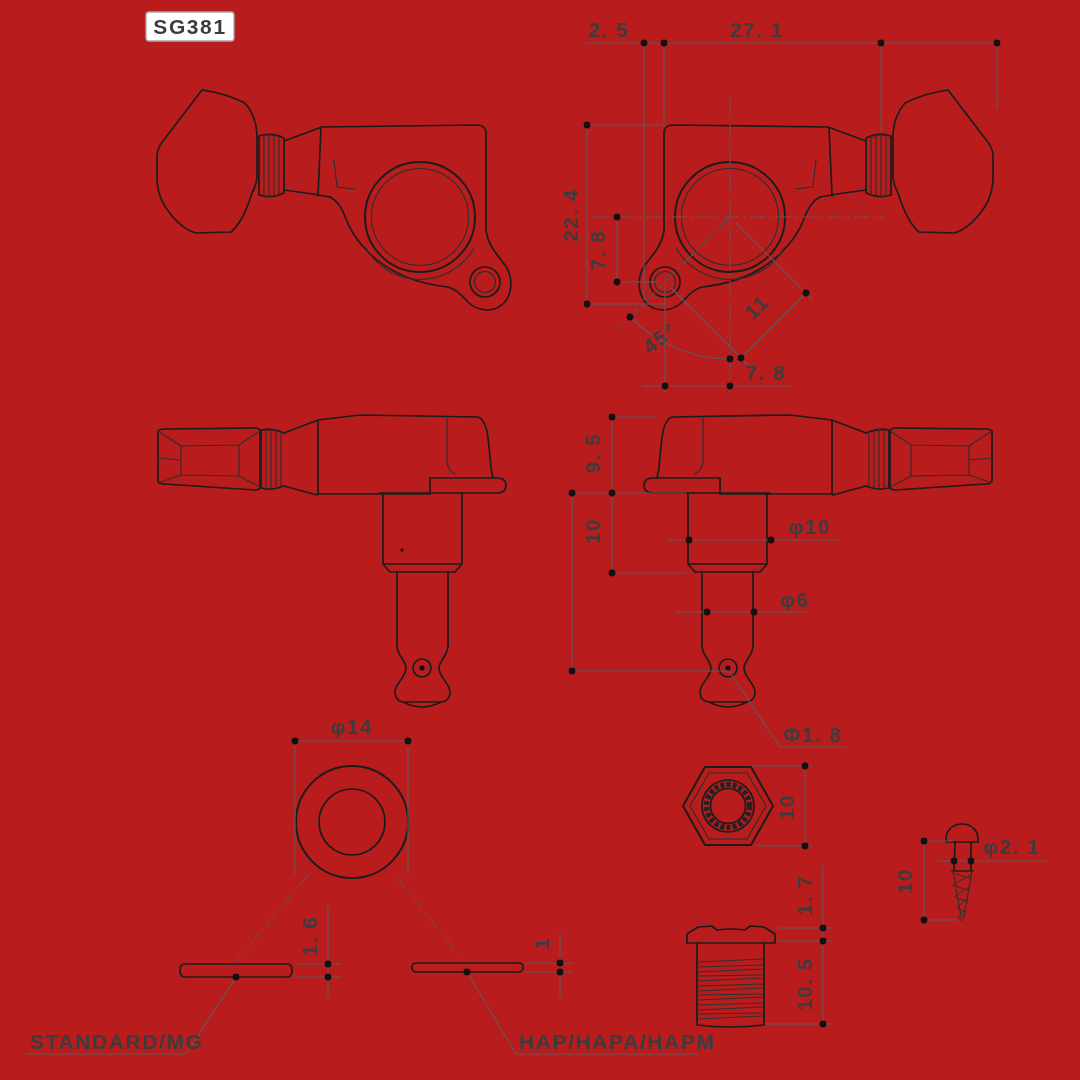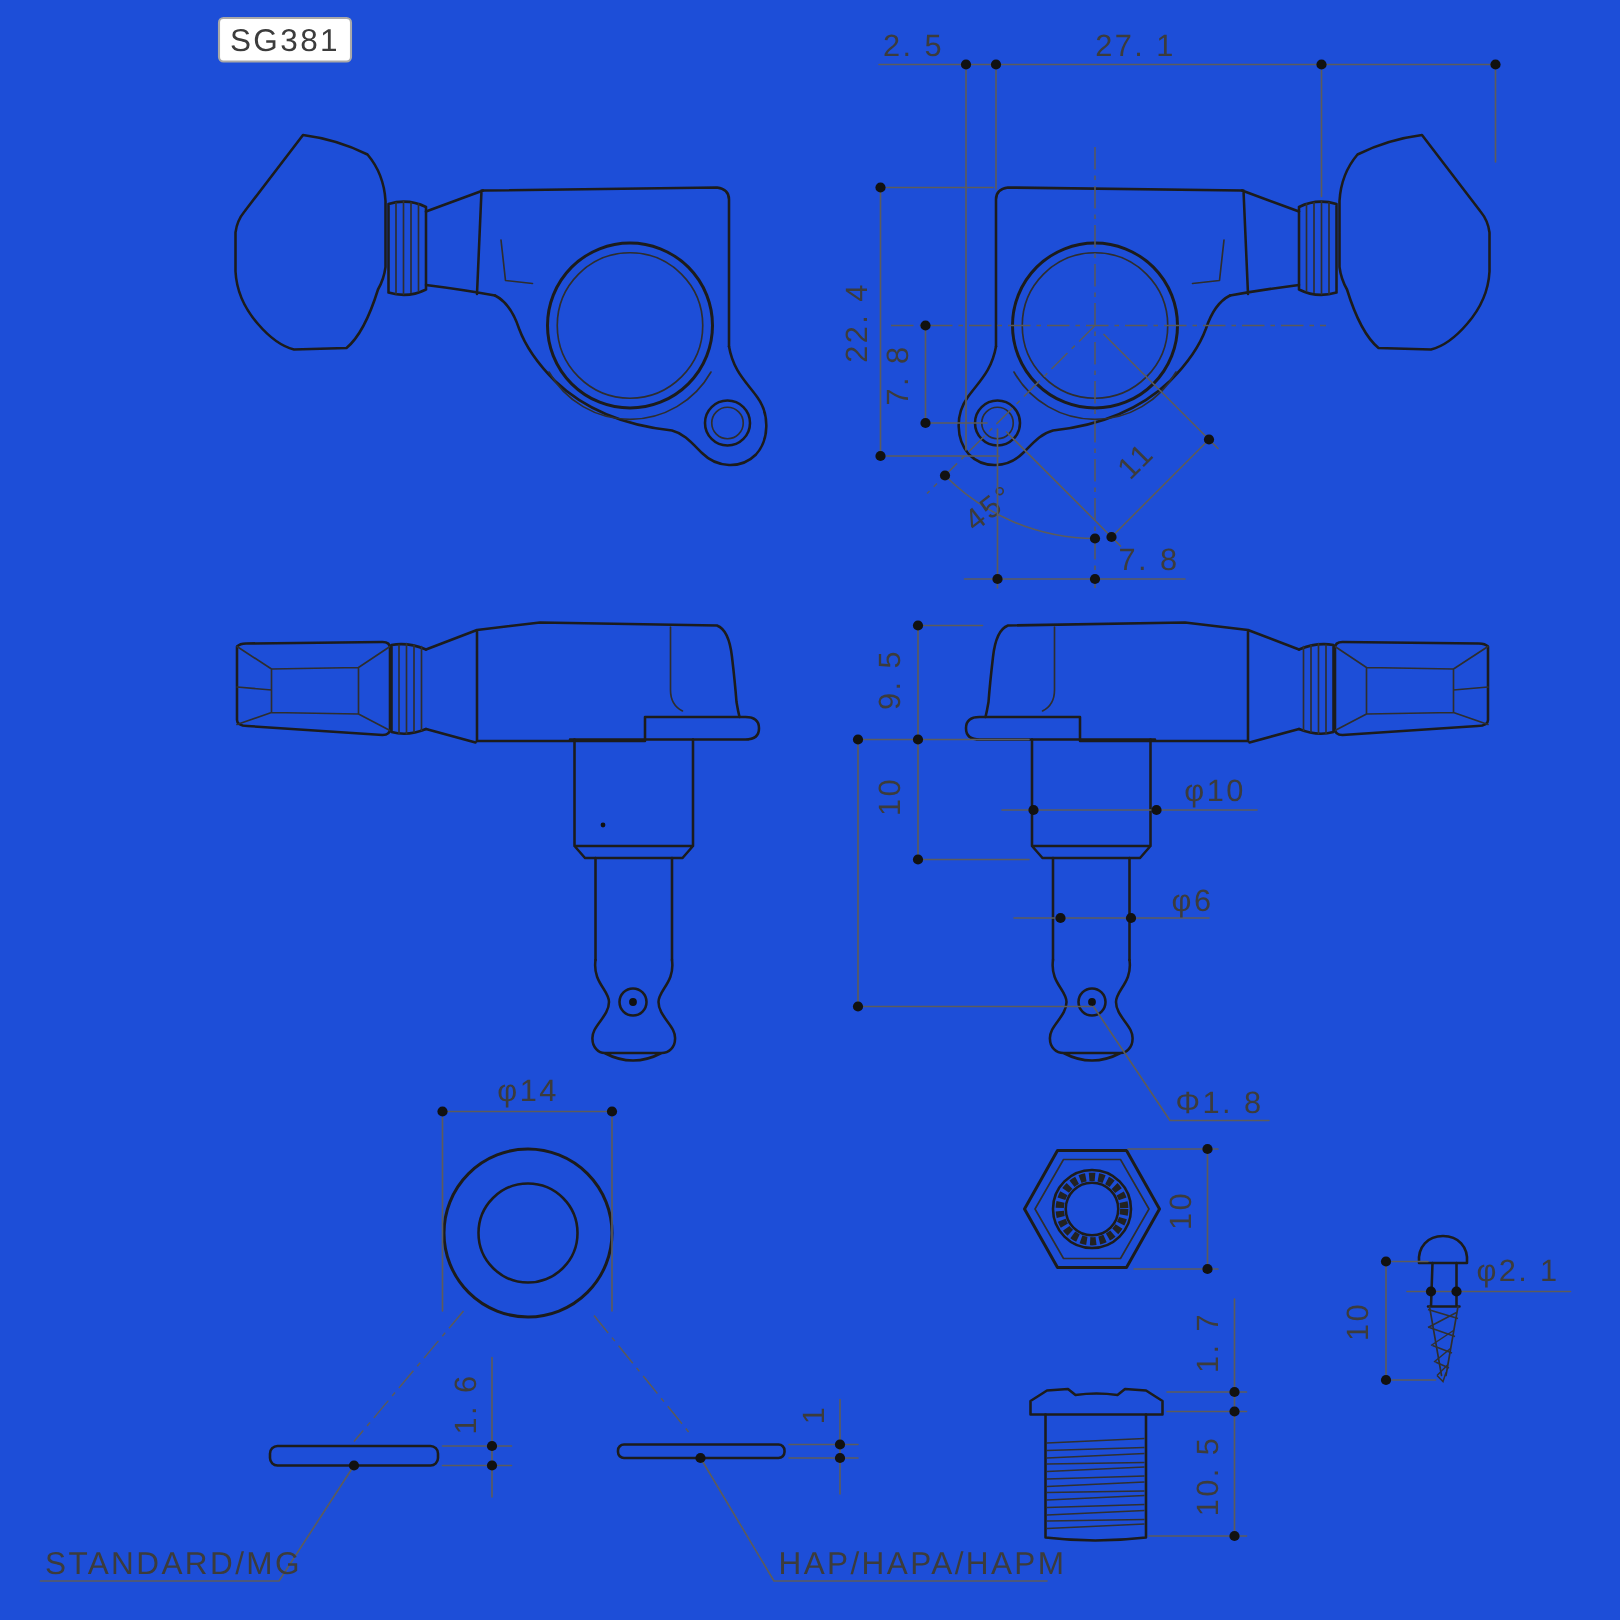--- a/index.html
+++ b/index.html
@@ -1,16 +1,16 @@
 <!DOCTYPE html>
 <html><head>
 <meta charset="utf-8">
 <style>
   html,body{margin:0;padding:0;background:#ffffff;}
-  #canvas{width:1080px;height:1080px;position:relative;background:#1d4ed8;overflow:hidden;}
+  #canvas{width:1080px;height:1080px;position:relative;background:#b91c1c;overflow:hidden;font-weight:bold;}
   svg{display:block;}
   .ol   {fill:none;stroke:#1c1c1c;stroke-width:1.7;stroke-linejoin:round;stroke-linecap:round;}
   .ol2  {fill:none;stroke:#1c1c1c;stroke-width:2;stroke-linejoin:round;stroke-linecap:round;}
   .thin {fill:none;stroke:#2e2e2e;stroke-width:1.1;stroke-linejoin:round;stroke-linecap:round;}
   .dim  {fill:none;stroke:#5c5c5c;stroke-width:1.1;stroke-linecap:round;}
   .cl   {fill:none;stroke:#5a5a5a;stroke-width:1;stroke-dasharray:15 4 3 4;}
   .dot  {fill:#111;stroke:none;}
   .thr  {fill:none;stroke:#303030;stroke-width:1;}
   text  {font-family:"Liberation Sans","DejaVu Sans",sans-serif;font-size:20.5px;fill:#3c3c3c;letter-spacing:1.6px;}
   .lbl  {font-size:21px;}

